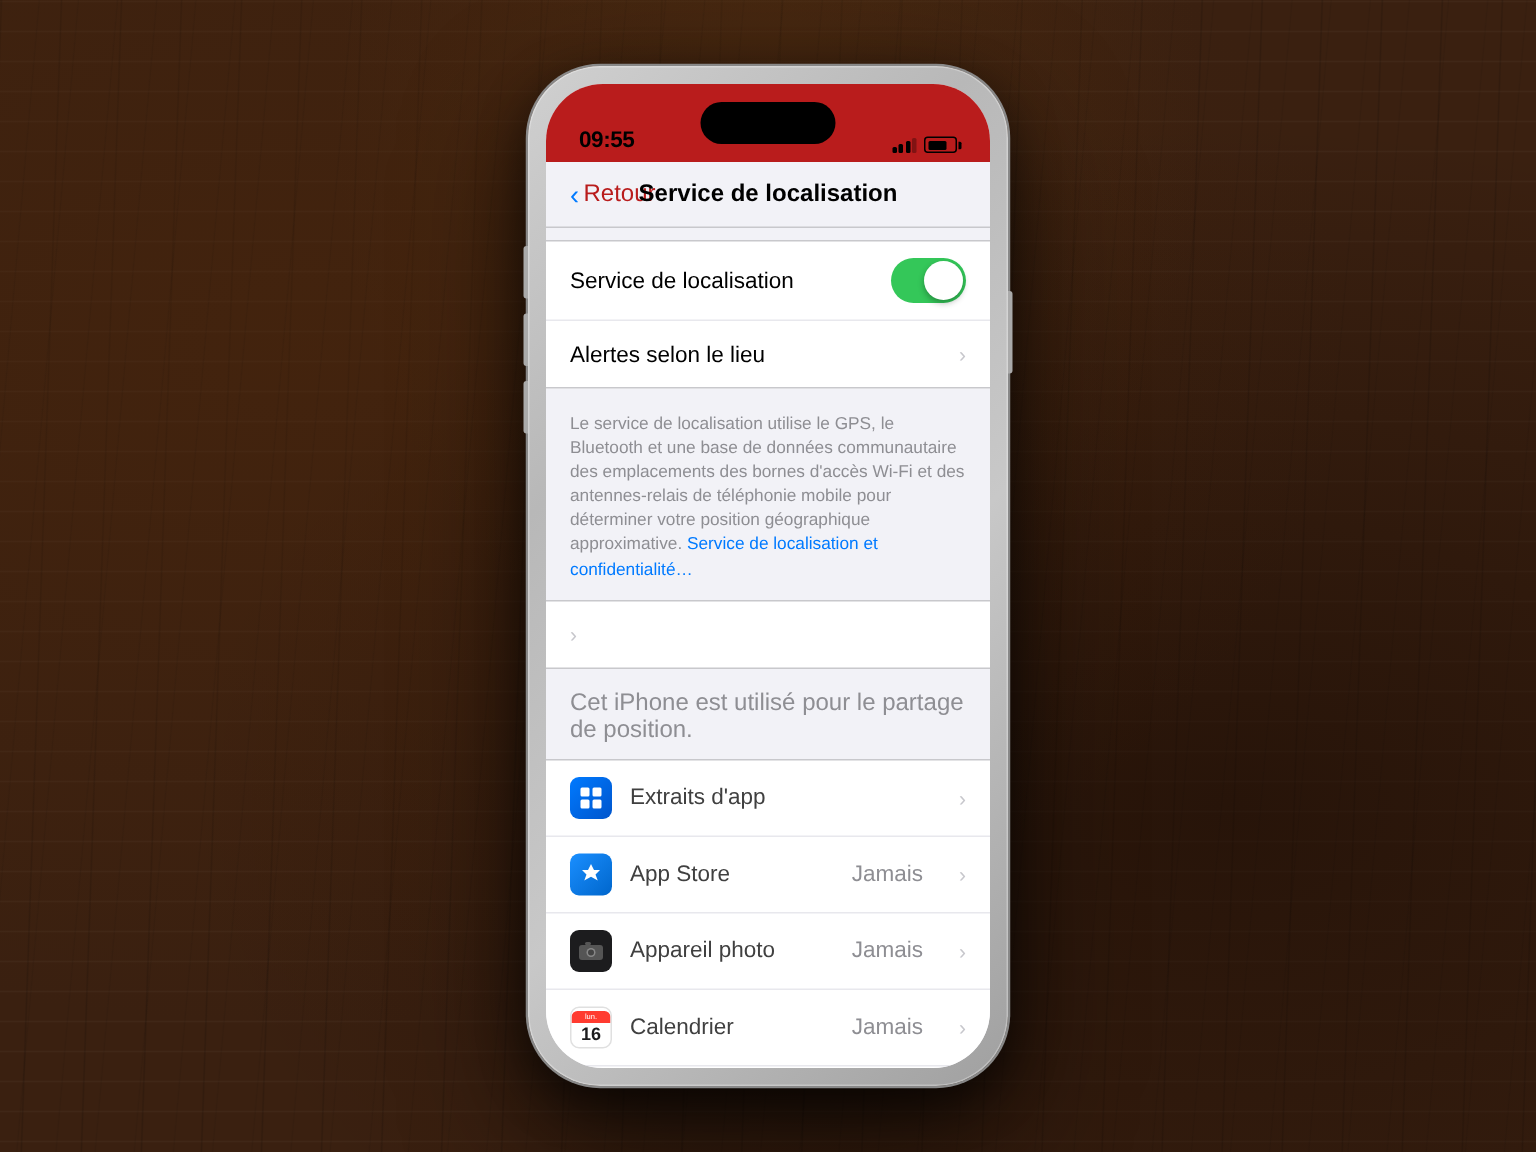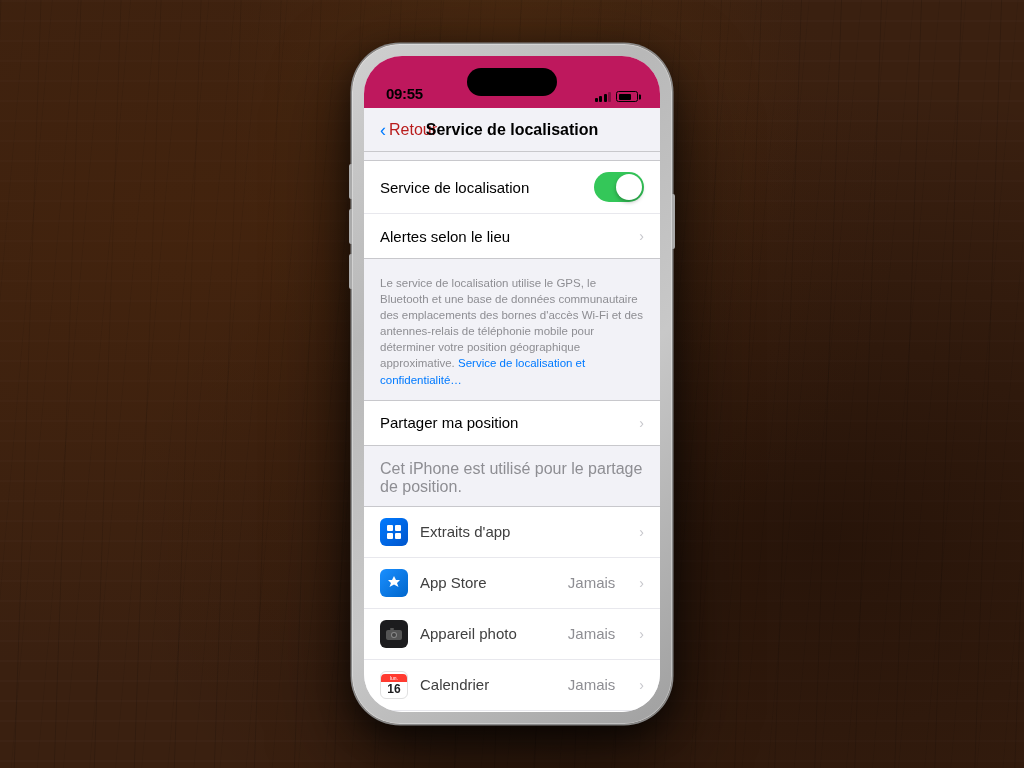--- a/index.html
+++ b/index.html
@@ -115,21 +115,21 @@
       position: absolute;
       top: 0;
       left: 0;
       right: 0;
       height: 52px;
       display: flex;
       align-items: flex-end;
       justify-content: space-between;
       padding: 0 22px 6px;
       z-index: 5;
-      background: #be185d;
+      background: #b91c1c;
     }
 
     .status-time {
       font-size: 15px;
       font-weight: 600;
       color: #000;
       letter-spacing: -0.3px;
     }
 
     .status-icons {
@@ -442,21 +442,20 @@
         </div>
       </div>
 
       <div class="description-text">
         <span>Le service de localisation utilise le GPS, le Bluetooth et une base de données communautaire des emplacements des bornes d'accès Wi-Fi et des antennes-relais de téléphonie mobile pour déterminer votre position géographique approximative.</span>
         <span class="description-link">Service de localisation et confidentialité…</span>
       </div>
 
       <div class="settings-card">
         <div class="settings-row">
-          <span class="row-label">Partager ma position</span>
           <span class="row-chevron">›</span>
         </div>
       </div>
       <div class="section-description">
         <span>Cet iPhone est utilisé pour le partage de position.</span>
       </div>
 
       <div class="settings-card">
 
         <div class="settings-row">

